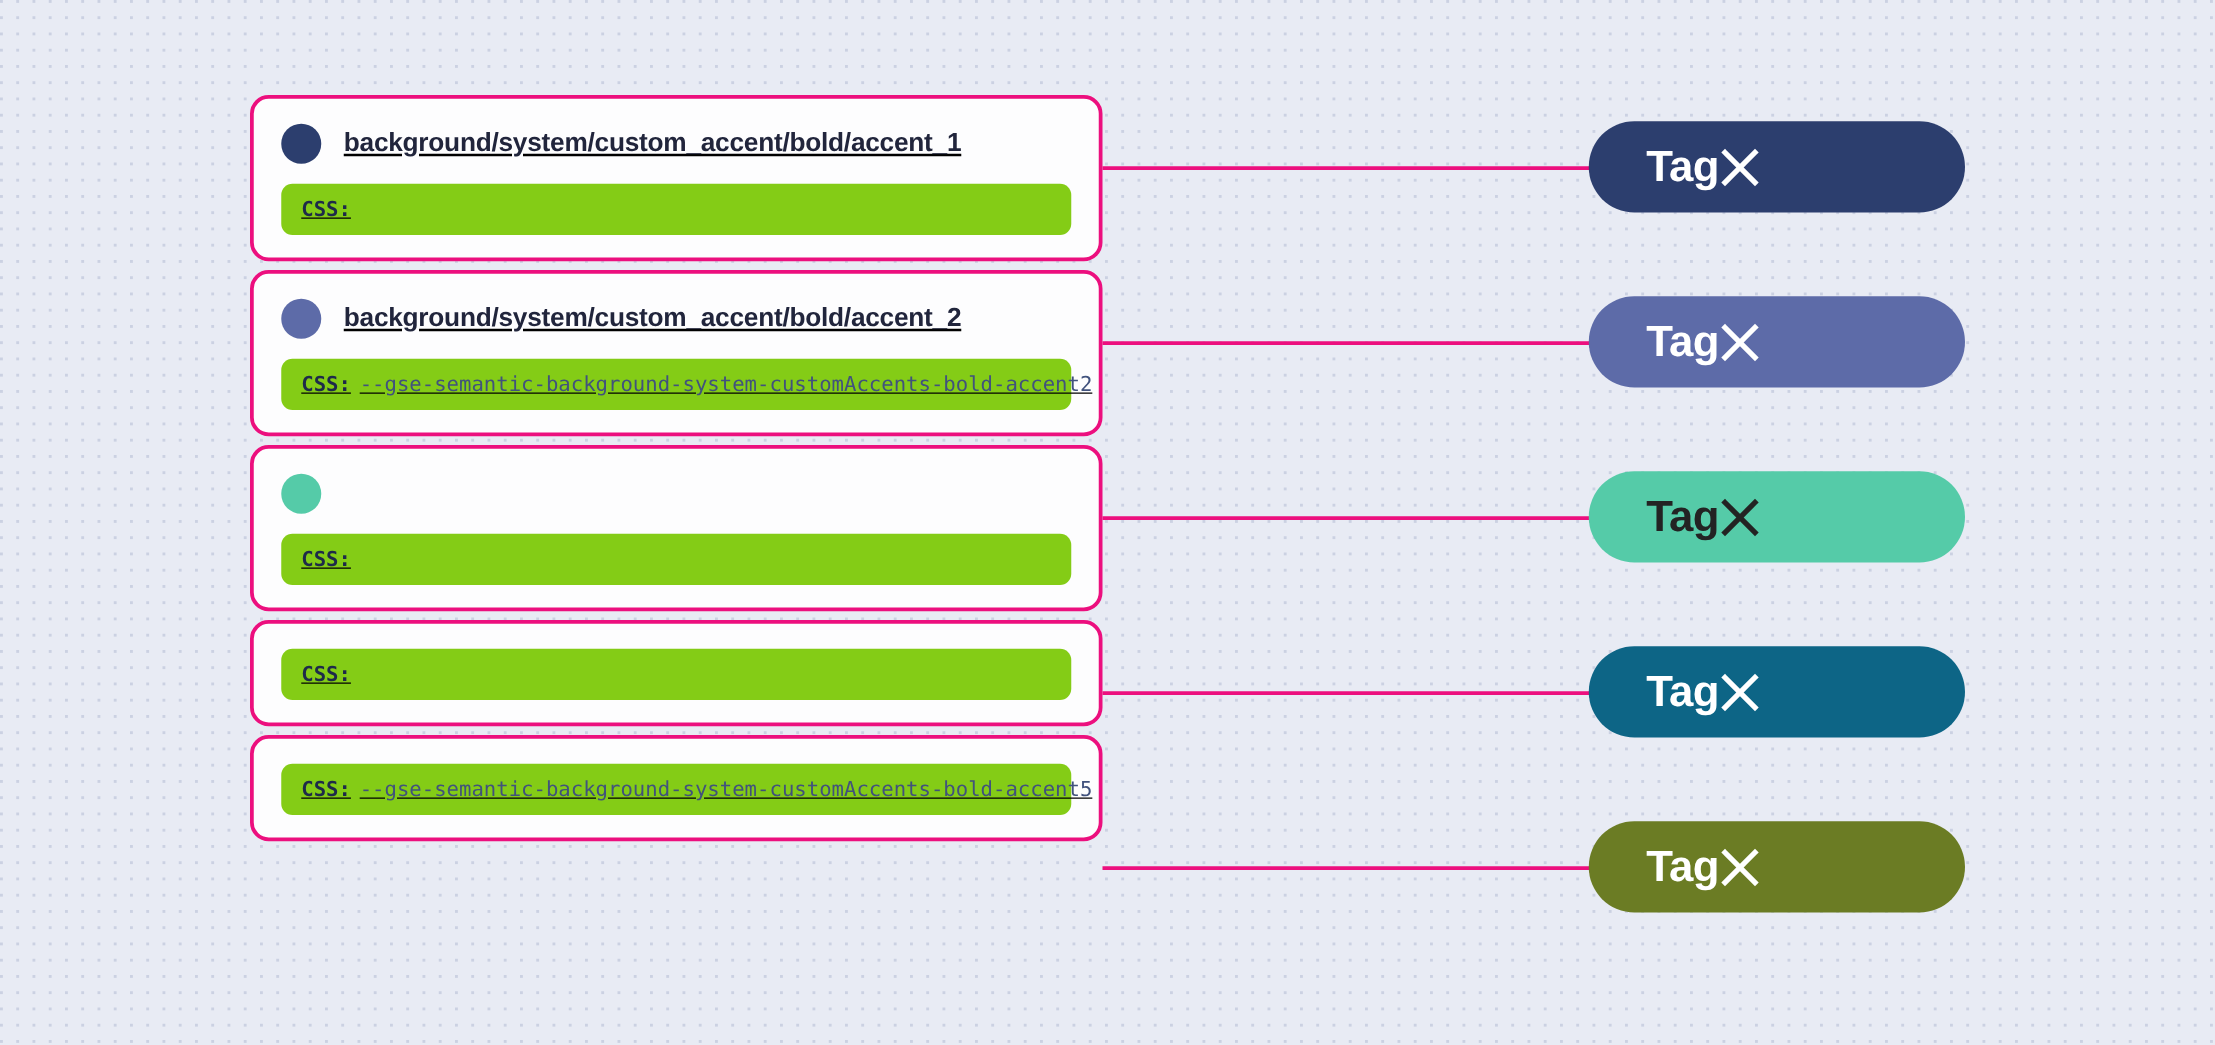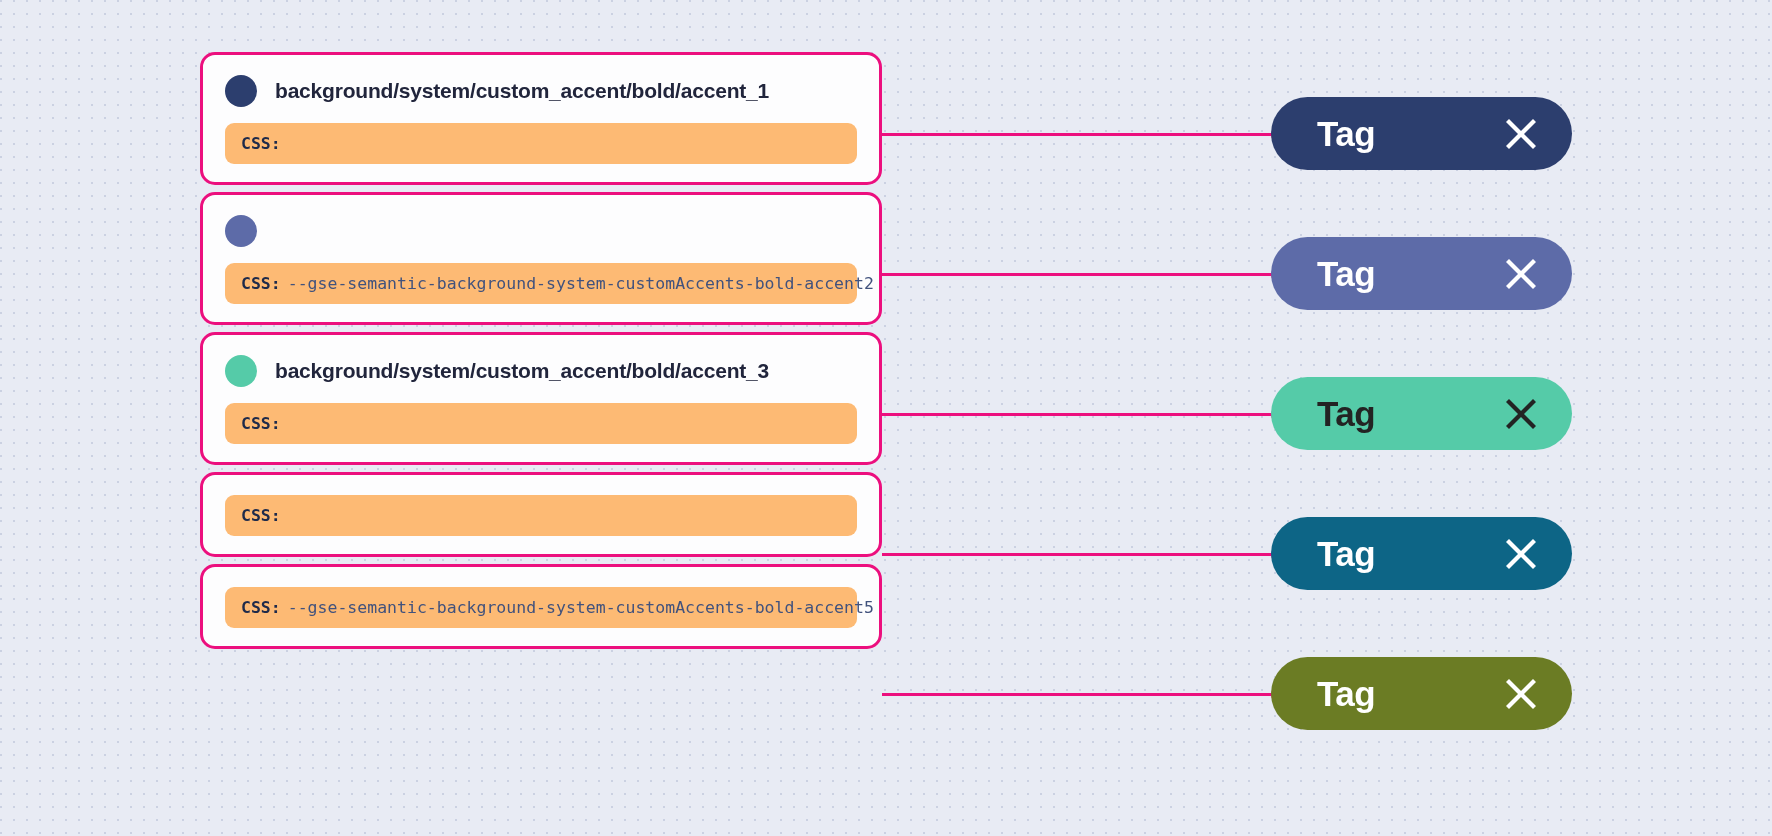--- a/index.html
+++ b/index.html
@@ -38,22 +38,23 @@
     width: 17px;
     height: 17px;
     border-radius: 50%;
     background: #f60c81;
   }
 
   
   .cards {
     position: absolute;
     left: 200px;
-    top: 52px;
+    top: 76px;
     width: 682px;
+    text-decoration: underline;
   }
   .token-card {
     position: relative;
     box-sizing: border-box;
     width: 682px;
     background: #fdfdfe;
     border: 3px solid #ec0f7e;
     border-radius: 15px;
     padding: 20px 22px 18px 22px;
     margin-bottom: 7px;
@@ -71,21 +72,21 @@
     flex: 0 0 32px;
   }
   .token-name {
     font-size: 21px;
     font-weight: 700;
     color: #21253c;
     letter-spacing: -0.2px;
     white-space: nowrap;
   }
   .css-box {
-    background: #fdba74;
+    background: #84cc16;
     border-radius: 9px;
     padding: 11px 16px;
     display: flex;
     align-items: baseline;
     gap: 7px;
     font-family: "DejaVu Sans Mono", monospace;
     font-size: 16.5px;
   }
   .css-label {
     font-weight: 700;
@@ -107,21 +108,21 @@
     position: relative;
   }
   .tag-pill {
     box-sizing: border-box;
     width: 301px;
     height: 73px;
     border-radius: 40px;
     display: flex;
     align-items: center;
     padding: 0 34px 0 46px;
-    justify-content: space-between;
+    justify-content: flex-start;
   }
   .tag-label {
     font-size: 35px;
     font-weight: 700;
     letter-spacing: -0.5px;
     line-height: 1;
   }
   .tag-close {
     display: block;
     flex: 0 0 auto;
@@ -151,30 +152,30 @@
           <span class="swatch" style="background: rgb(44, 62, 110);"></span>
           <span class="token-name">background/system/custom_accent/bold/accent_1</span>
         </div>
         <div class="css-box">
           <span class="css-label">CSS:</span>
         </div>
       </div>
       <div class="token-card">
         <div class="card-head">
           <span class="swatch" style="background: rgb(93, 107, 168);"></span>
+          <span class="token-name">background/system/custom_accent/bold/accent_2</span>
         </div>
         <div class="css-box">
           <span class="css-label">CSS:</span>
           <span class="css-var">--gse-semantic-background-system-customAccents-bold-accent2</span>
         </div>
       </div>
       <div class="token-card">
         <div class="card-head">
           <span class="swatch" style="background: rgb(85, 203, 168);"></span>
-          <span class="token-name">background/system/custom_accent/bold/accent_3</span>
         </div>
         <div class="css-box">
           <span class="css-label">CSS:</span>
         </div>
       </div>
       <div class="token-card">
         <div class="css-box">
           <span class="css-label">CSS:</span>
         </div>
       </div>

